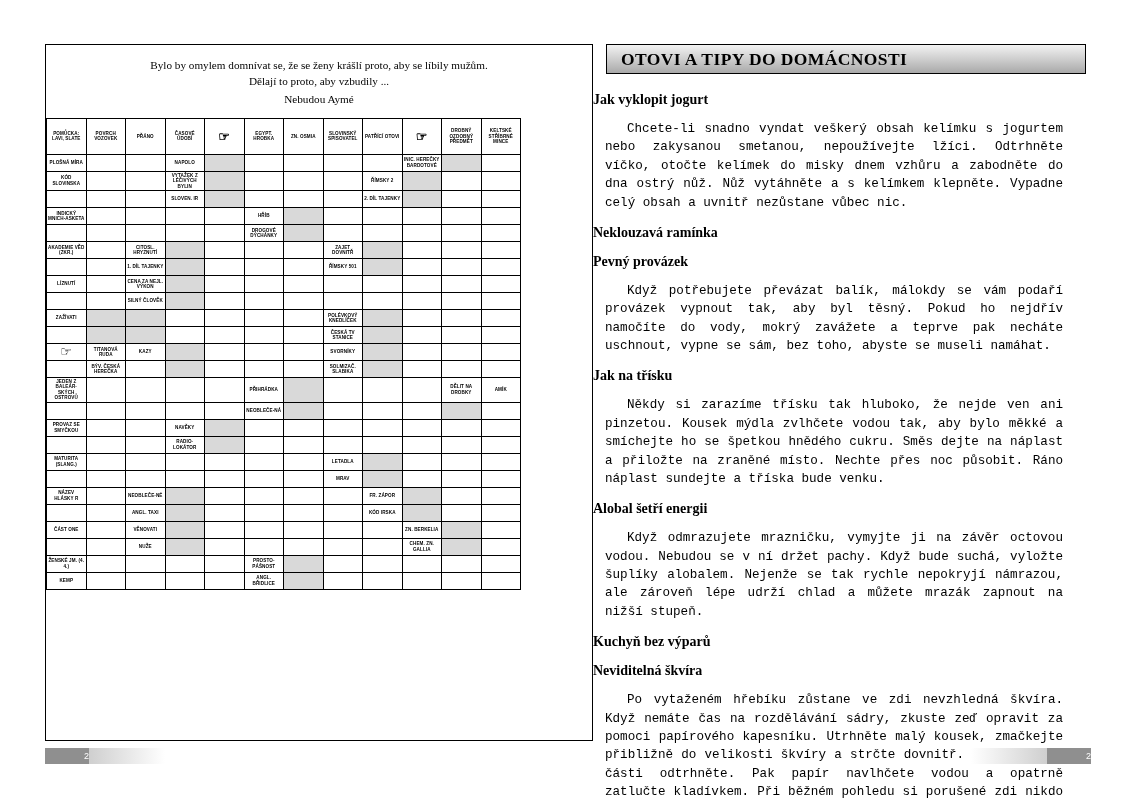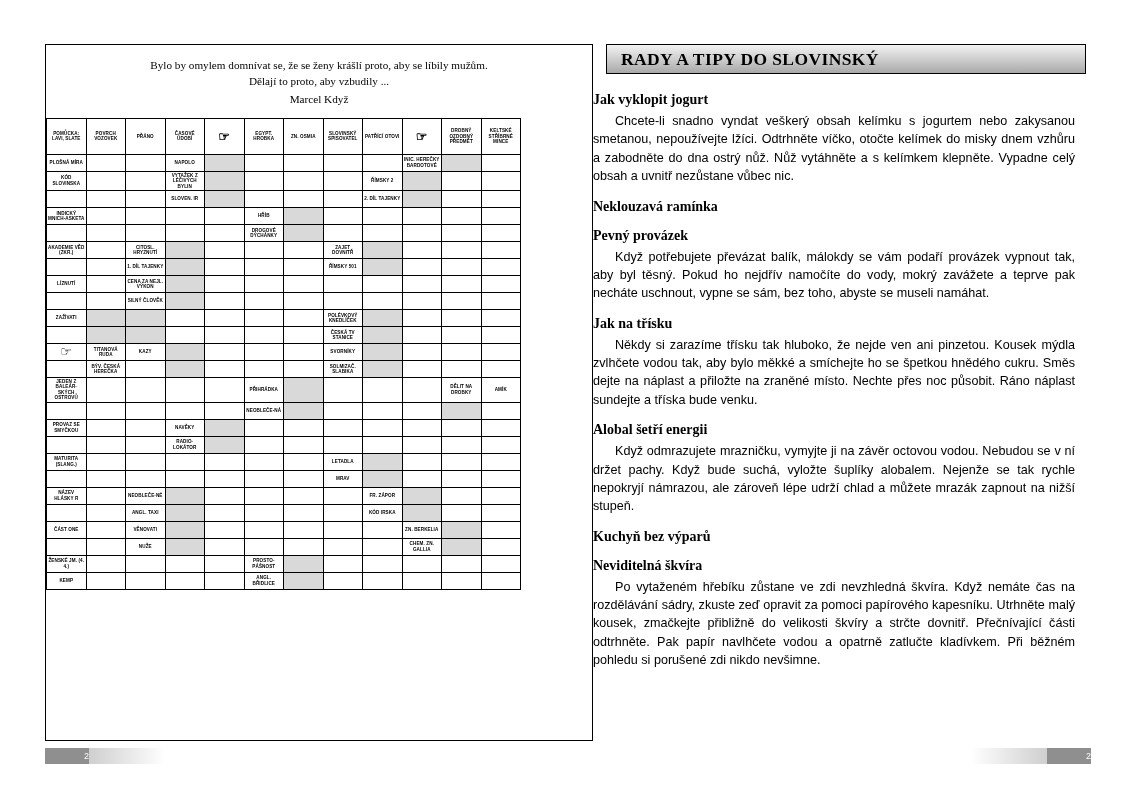--- a/index.html
+++ b/index.html
@@ -115,27 +115,27 @@
   }
   .art-h {
     font-family: "Liberation Serif", serif;
     font-weight: bold;
     font-size: 14px;
     color: #000;
     margin: 13px 0 4px 0;
   }
   .art-h.first { margin-top: 4px; }
   .art-p {
-    font-family: Liberation Sans, sans-serif;
+    font-family: Liberation Mono, monospace;
     font-size: 12.6px;
     line-height: 1.46;
     color: #000;
     text-align: justify;
     text-indent: 22px;
-    margin: 0;
+    margin: 12px;
   }
 
   
   .folio {
     position: absolute;
     bottom: 36px;
     height: 16px;
     display: flex;
     align-items: center;
   }
@@ -160,21 +160,21 @@
 </head>
 <body>
 
 <div class="page">
 
   <div class="left-page">
     <div class="cw-frame">
       <div class="cw-quote">
         <span>Bylo by omylem domnívat se, že se ženy krášlí proto, aby se líbily mužům.</span><br>
         <span>Dělají to proto, aby vzbudily ...</span>
-        <span class="q-author">Marcel Když</span>
+        <span class="q-author">Nebudou Aymé</span>
       </div>
       <table class="cw">
         <tbody id="cw-body">
             <tr class="header">
               <td>POMŮCKA: LAVI, SLATE</td>
               <td>POVRCH VOZOVEK</td>
               <td>PŘÁNO</td>
               <td>ČASOVÉ ÚDOBÍ</td>
               <td>
                 <span class="hand-glyph">☞</span>
@@ -545,21 +545,21 @@
       </table>
     </div>
     <div class="folio folio-left">
       <div class="folio-num">20</div>
       <div class="folio-bar"></div>
     </div>
   </div>
 
   <div class="right-page">
     <div class="art-head">
-      <div class="art-head-title">RADY A TIPY DO SLOVINSKÝ</div>
+      <div class="art-head-title">OTOVI A TIPY DO DOMÁCNOSTI</div>
     </div>
     <div class="art-body" id="art-body">
         <div class="art-h first">Jak vyklopit jogurt</div>
         <p class="art-p">Chcete-li snadno vyndat veškerý obsah kelímku s jogurtem nebo zakysanou smetanou, nepoužívejte lžíci. Odtrhněte víčko, otočte kelímek do misky dnem vzhůru a zabodněte do dna ostrý nůž. Nůž vytáhněte a s kelímkem klepněte. Vypadne celý obsah a uvnitř nezůstane vůbec nic.</p>
         <div class="art-h">Neklouzavá ramínka</div>
         <div class="art-h">Pevný provázek</div>
         <p class="art-p">Když potřebujete převázat balík, málokdy se vám podaří provázek vypnout tak, aby byl těsný. Pokud ho nejdřív namočíte do vody, mokrý zavážete a teprve pak necháte uschnout, vypne se sám, bez toho, abyste se museli namáhat.</p>
         <div class="art-h">Jak na třísku</div>
         <p class="art-p">Někdy si zarazíme třísku tak hluboko, že nejde ven ani pinzetou. Kousek mýdla zvlhčete vodou tak, aby bylo měkké a smíchejte ho se špetkou hnědého cukru. Směs dejte na náplast a přiložte na zraněné místo. Nechte přes noc působit. Ráno náplast sundejte a tříska bude venku.</p>
         <div class="art-h">Alobal šetří energii</div>

